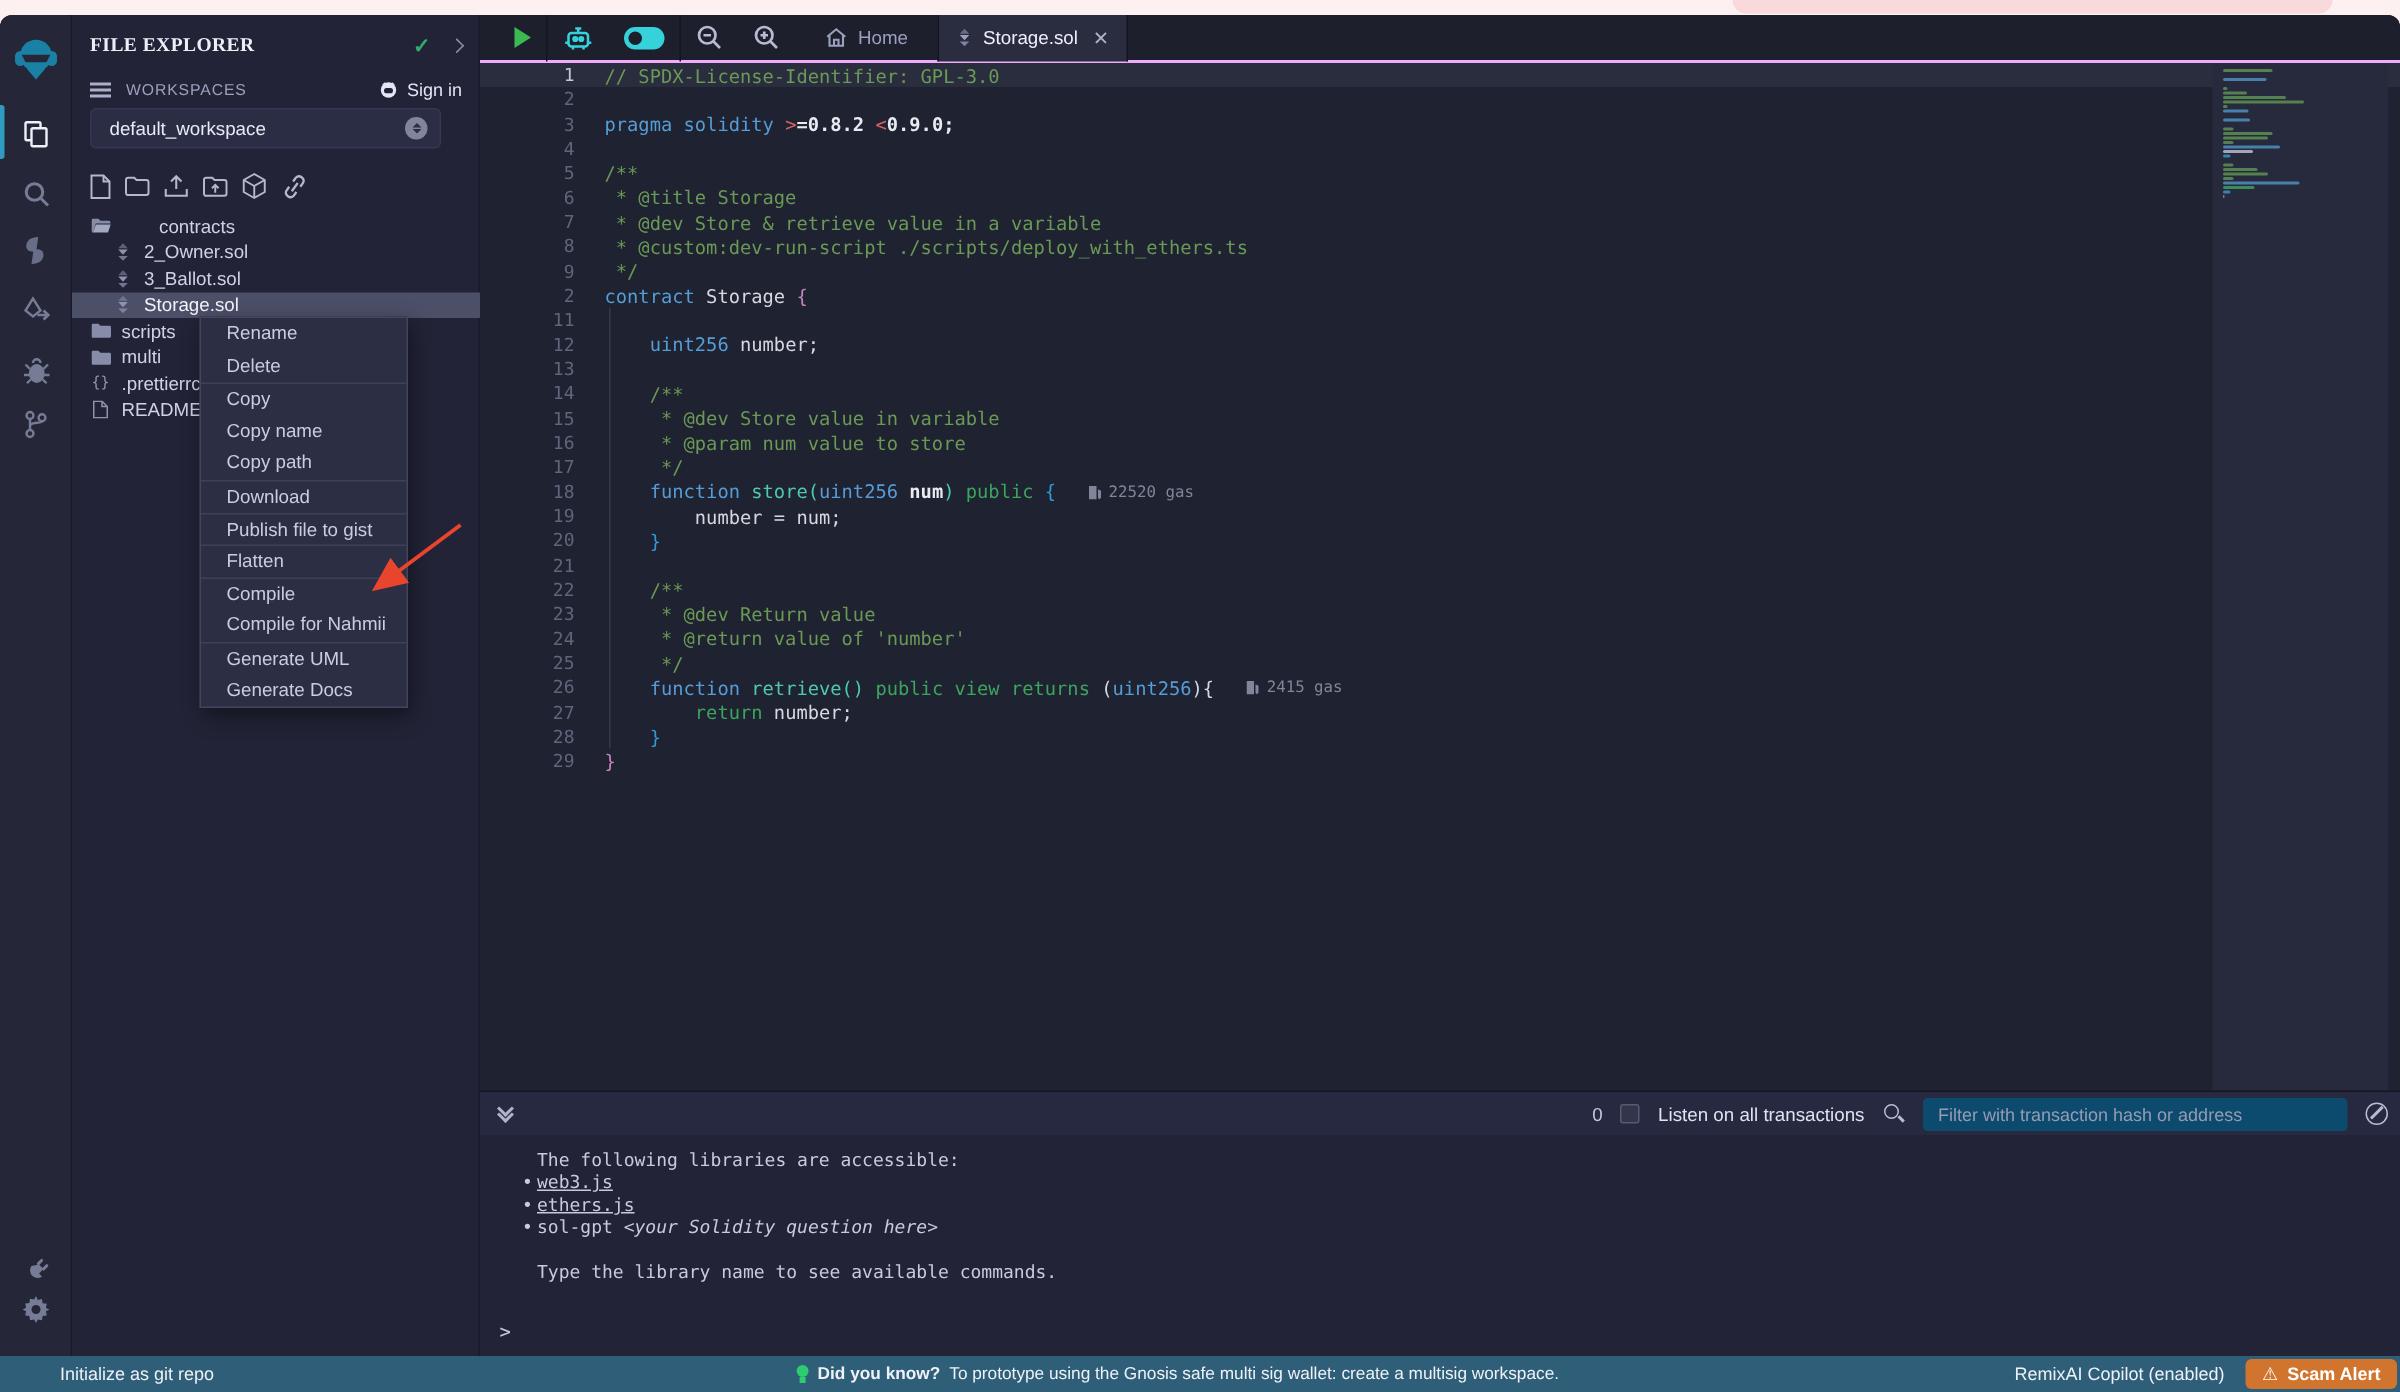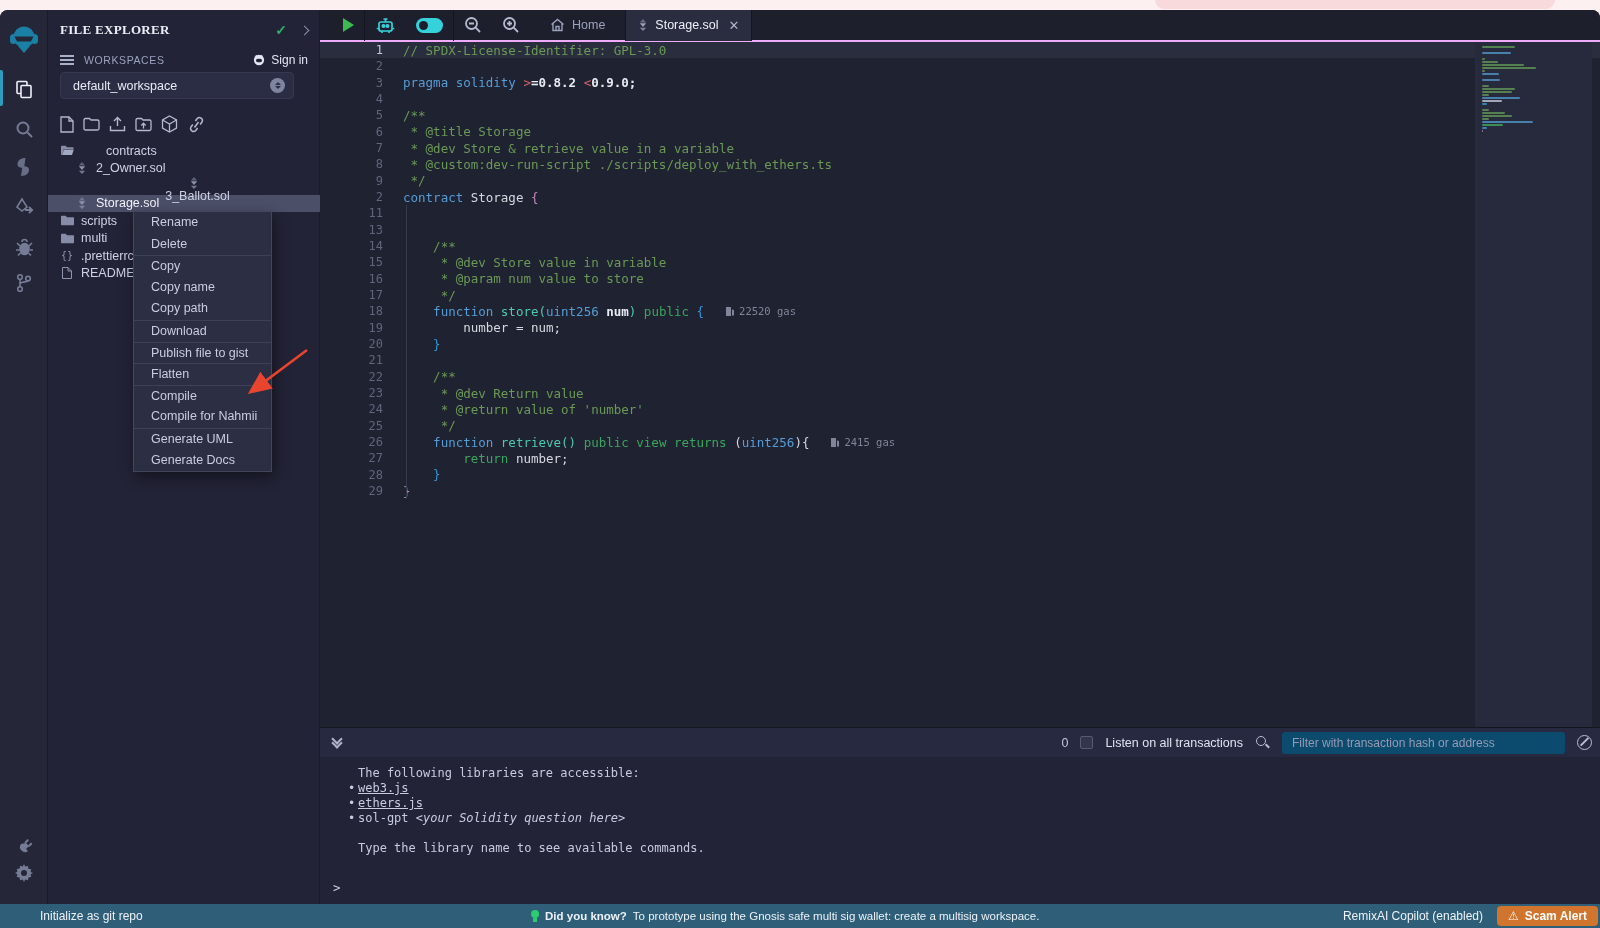--- a/index.html
+++ b/index.html
@@ -262,21 +262,21 @@
         <div class="tree-row" style="padding-left: 27px;">
           <span class="ti">
             <svg width="10" height="12" viewBox="0 0 11 13">
               <path fill="#8e93ae" d="M5.5 0 2 3.7h7z" opacity=".55"></path>
               <path fill="#8e93ae" d="M2 4.6h7L5.5 8.6z"></path>
               <path fill="#8e93ae" d="M5.5 13 9 9.4H2z" opacity=".75"></path>
             </svg>
           </span>
           <span>2_Owner.sol</span>
         </div>
-        <div class="tree-row" style="padding-left: 27px; flex-direction: column;">
+        <div class="tree-row" style="padding-left: 27px;">
           <span class="ti">
             <svg width="10" height="12" viewBox="0 0 11 13">
               <path fill="#8e93ae" d="M5.5 0 2 3.7h7z" opacity=".55"></path>
               <path fill="#8e93ae" d="M2 4.6h7L5.5 8.6z"></path>
               <path fill="#8e93ae" d="M5.5 13 9 9.4H2z" opacity=".75"></path>
             </svg>
           </span>
           <span>3_Ballot.sol</span>
         </div>
         <div class="tree-row selected" style="padding-left: 27px;">
@@ -393,20 +393,21 @@
           <div class="code-line"><span class="ln">2</span><span class="ct"></span></div>
           <div class="code-line"><span class="ln">3</span><span class="ct"><span class="t-kw">pragma solidity </span><span class="t-op">&gt;</span><span class="t-whb">=0.8.2 </span><span class="t-op">&lt;</span><span class="t-whb">0.9.0;</span></span></div>
           <div class="code-line"><span class="ln">4</span><span class="ct"></span></div>
           <div class="code-line"><span class="ln">5</span><span class="ct"><span class="t-com">/**</span></span></div>
           <div class="code-line"><span class="ln">6</span><span class="ct"><span class="t-com"> * @title Storage</span></span></div>
           <div class="code-line"><span class="ln">7</span><span class="ct"><span class="t-com"> * @dev Store &amp; retrieve value in a variable</span></span></div>
           <div class="code-line"><span class="ln">8</span><span class="ct"><span class="t-com"> * @custom:dev-run-script ./scripts/deploy_with_ethers.ts</span></span></div>
           <div class="code-line"><span class="ln">9</span><span class="ct"><span class="t-com"> */</span></span></div>
           <div class="code-line"><span class="ln">2</span><span class="ct"><span class="t-kw">contract </span><span class="t-wh">Storage </span><span class="t-mag">{</span></span></div>
           <div class="code-line"><span class="ln">11</span><span class="ct"></span></div>
+          <div class="code-line"><span class="ln">12</span><span class="ct"><span class="t-pln">    </span><span class="t-kw">uint256</span><span class="t-wh"> number;</span></span></div>
           <div class="code-line"><span class="ln">13</span><span class="ct"></span></div>
           <div class="code-line"><span class="ln">14</span><span class="ct"><span class="t-com">    /**</span></span></div>
           <div class="code-line"><span class="ln">15</span><span class="ct"><span class="t-com">     * @dev Store value in variable</span></span></div>
           <div class="code-line"><span class="ln">16</span><span class="ct"><span class="t-com">     * @param num value to store</span></span></div>
           <div class="code-line"><span class="ln">17</span><span class="ct"><span class="t-com">     */</span></span></div>
           <div class="code-line"><span class="ln">18</span><span class="ct"><span class="t-pln">    </span><span class="t-kw">function </span><span class="t-fn">store(</span><span class="t-kw">uint256</span><span class="t-whb"> num</span><span class="t-fn">) </span><span class="t-grn">public</span><span class="t-wh"> </span><span class="t-cy">{</span></span><span class="gas-badge"><svg width="9" height="10" viewBox="0 0 9 10">
                 <path fill="#80859a" d="M0 1h5v9H0zM1 2h3v2.6H1z M6 3.2l2 1v4.2c0 .9-.5 1.3-1 1.3s-1-.4-1-1.3z"></path>
               </svg><span>22520 gas</span></span></div>
           <div class="code-line"><span class="ln">19</span><span class="ct"><span class="t-wh">        number = num;</span></span></div>
           <div class="code-line"><span class="ln">20</span><span class="ct"><span class="t-cy">    }</span></span></div>

